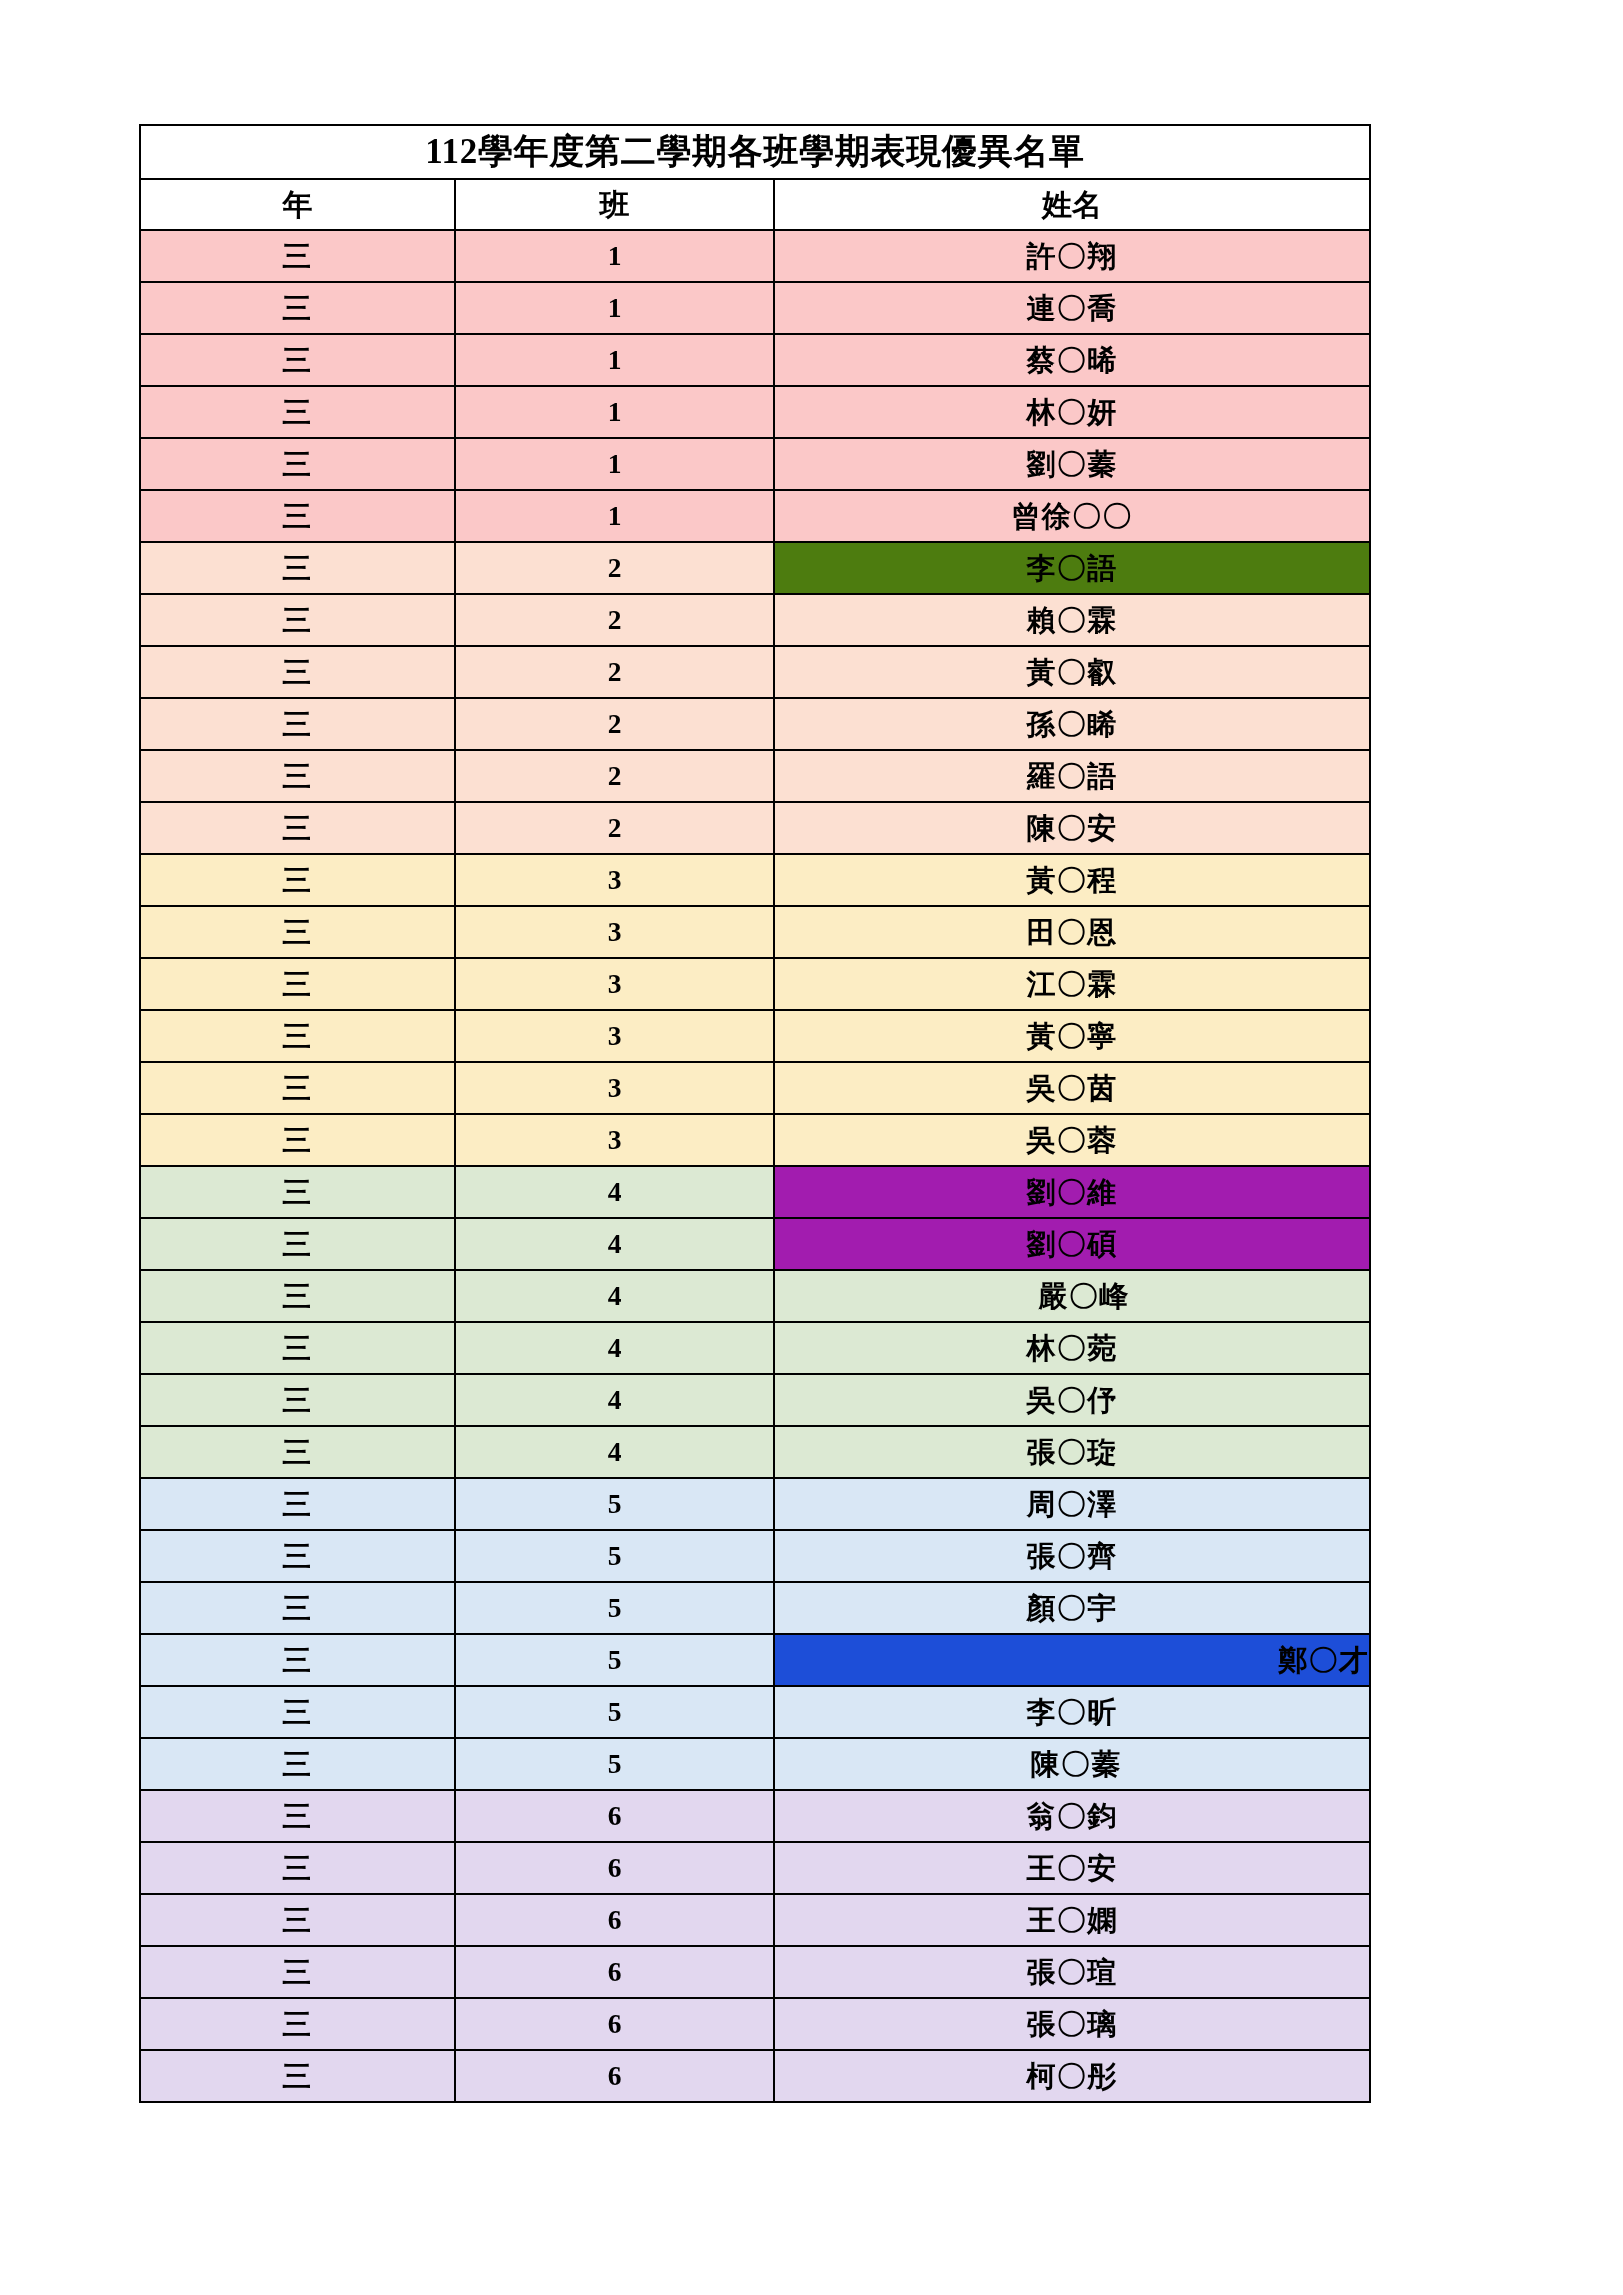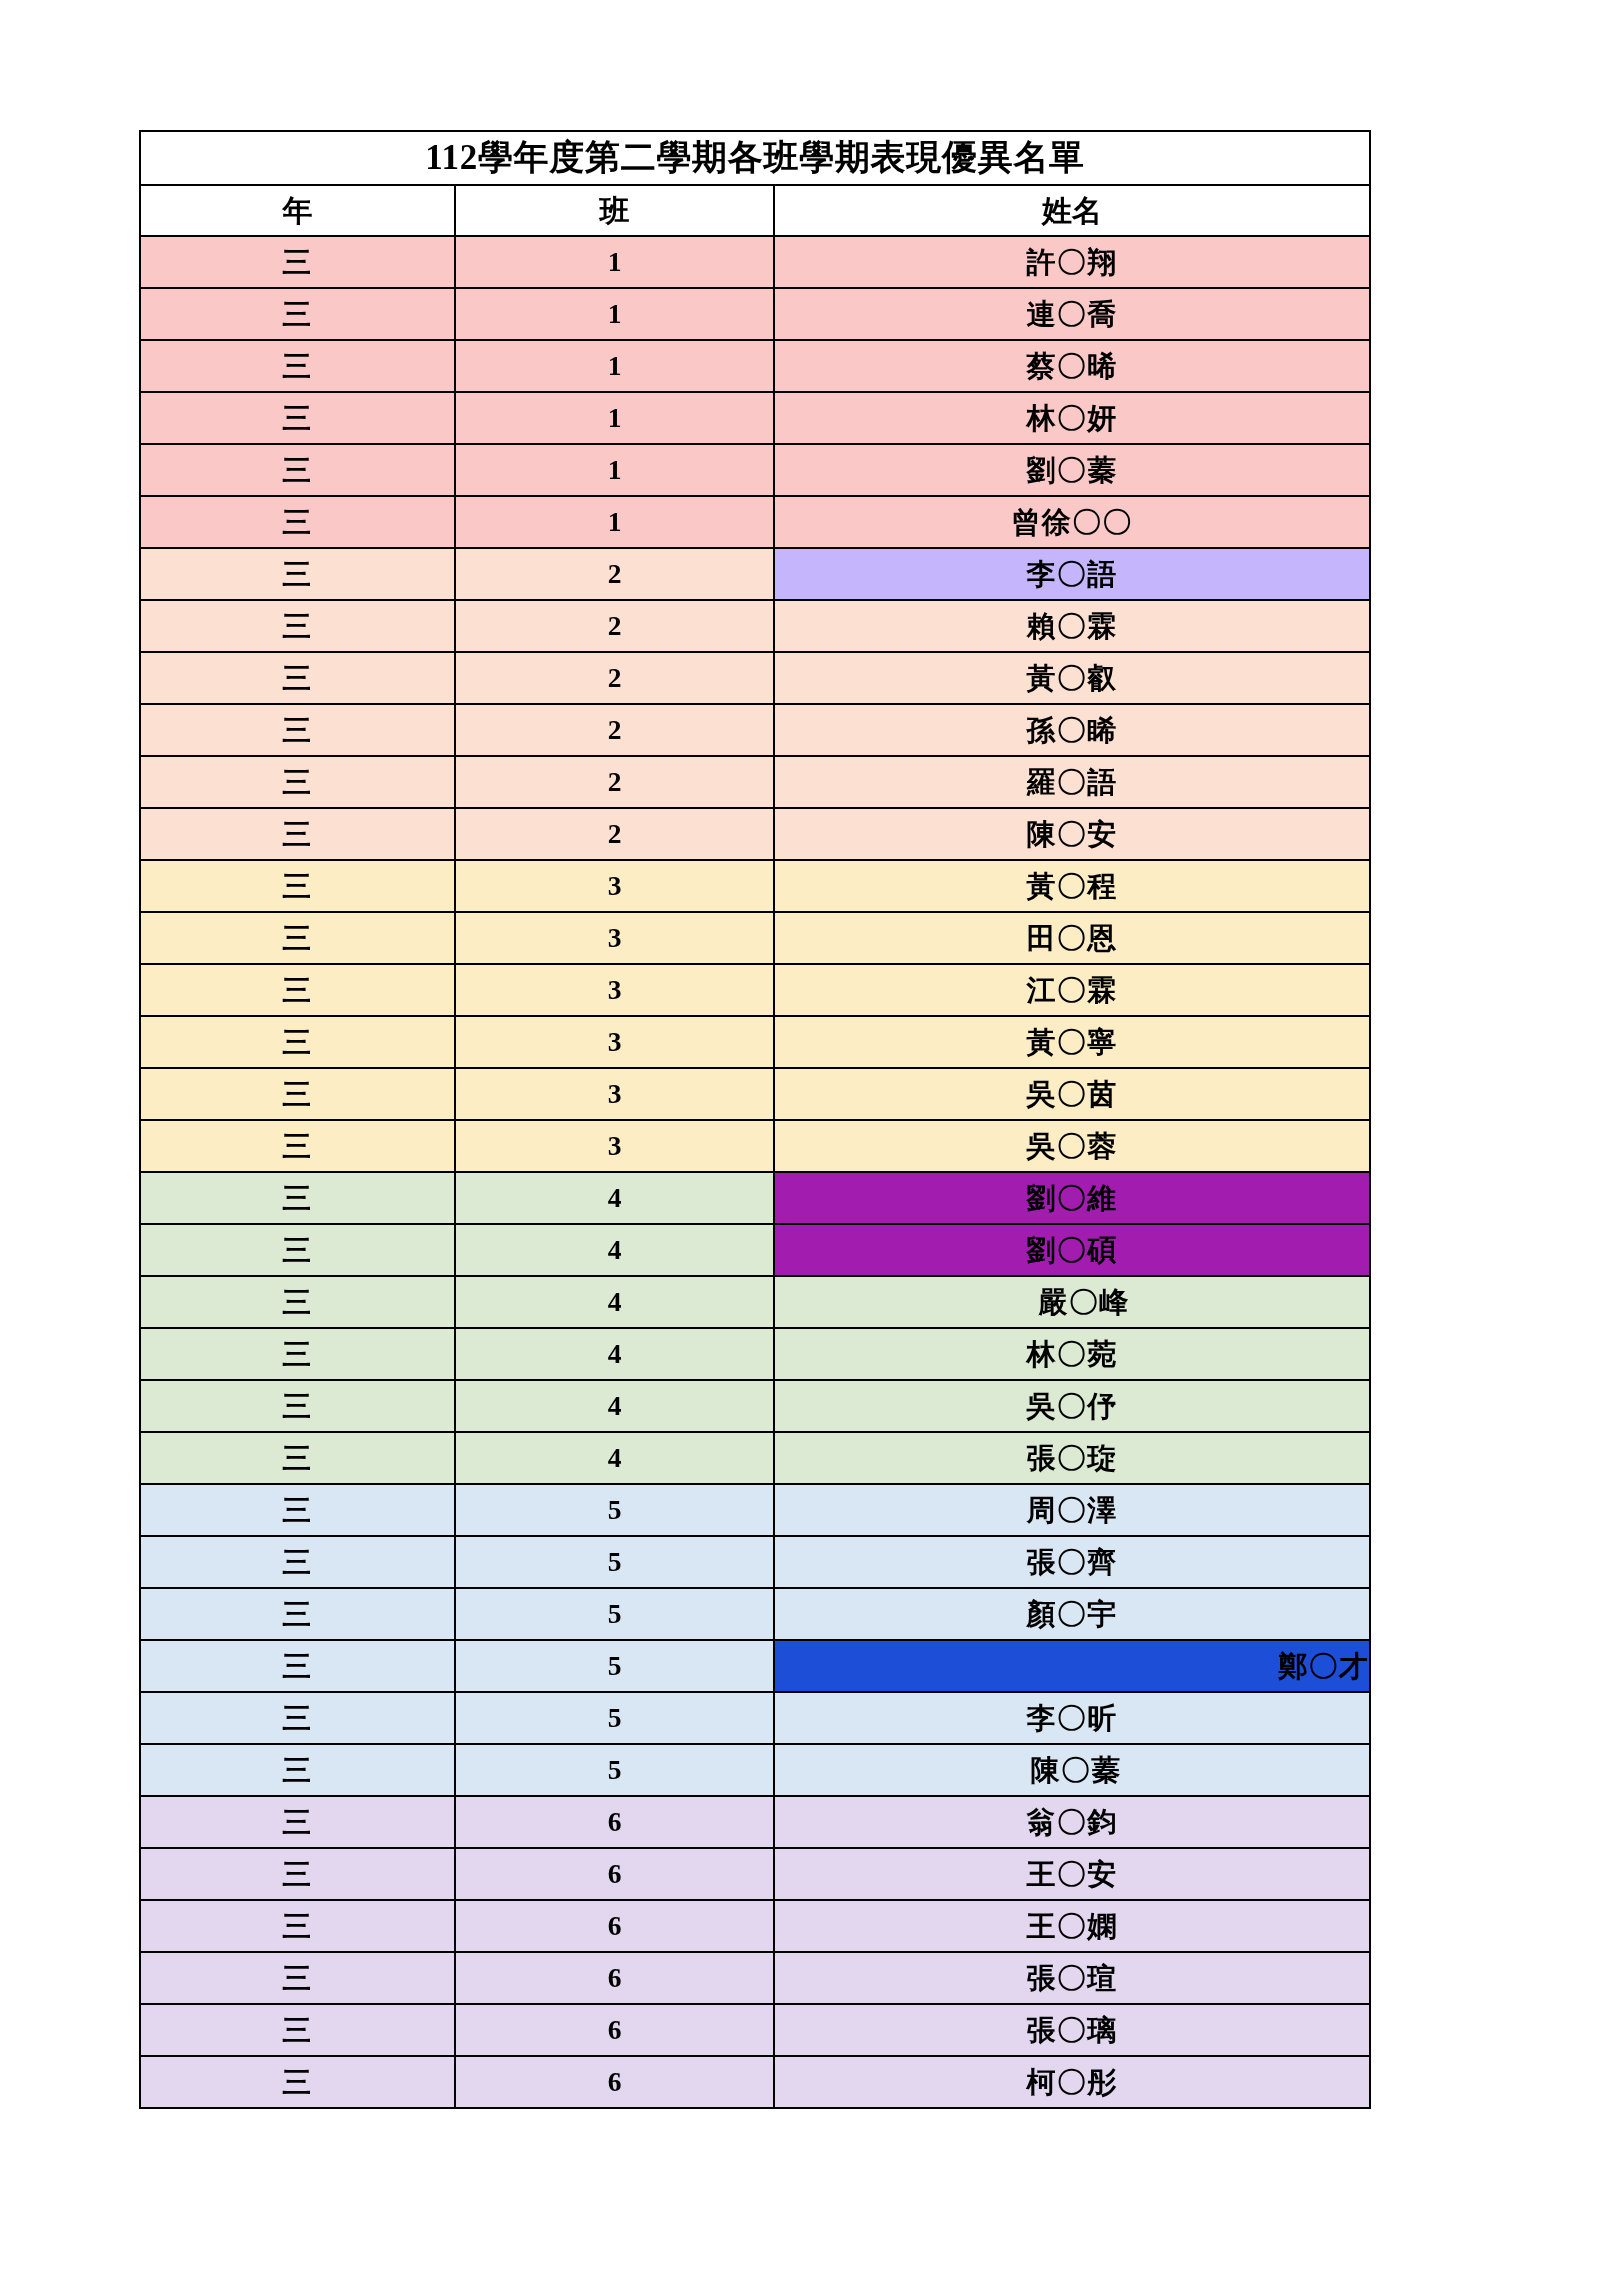--- a/index.html
+++ b/index.html
@@ -9,21 +9,21 @@
   }
   body {
     width: 1623px;
     height: 2295px;
     font-family: "Liberation Serif", "DejaVu Serif", serif;
     -webkit-font-smoothing: antialiased;
   }
   #sheet {
     position: absolute;
     left: 139px;
-    top: 130px;
+    top: 124px;
     width: 1036px;
   }
   table.roster {
     border-collapse: collapse;
     table-layout: fixed;
     width: 1230px;
   }
   table.roster col.c-year  { width: 315px; }
   table.roster col.c-class { width: 319px; }
   table.roster col.c-name  { width: 596px; }
@@ -108,21 +108,21 @@
           <td class="data-cell" style="background: rgb(251, 200, 200);">劉〇蓁</td>
         </tr>
         <tr>
           <td class="data-cell" style="background: rgb(251, 200, 200);">三</td>
           <td class="data-cell num-cell" style="background: rgb(251, 200, 200);">1</td>
           <td class="data-cell" style="background: rgb(251, 200, 200);">曾徐〇〇</td>
         </tr>
         <tr>
           <td class="data-cell" style="background: rgb(252, 224, 210);">三</td>
           <td class="data-cell num-cell" style="background: rgb(252, 224, 210);">2</td>
-          <td class="data-cell" style="background: #c4b5fd;">李〇語</td>
+          <td class="data-cell" style="background: #4d7c0f;">李〇語</td>
         </tr>
         <tr>
           <td class="data-cell" style="background: rgb(252, 224, 210);">三</td>
           <td class="data-cell num-cell" style="background: rgb(252, 224, 210);">2</td>
           <td class="data-cell" style="background: rgb(252, 224, 210);">賴〇霖</td>
         </tr>
         <tr>
           <td class="data-cell" style="background: rgb(252, 224, 210);">三</td>
           <td class="data-cell num-cell" style="background: rgb(252, 224, 210);">2</td>
           <td class="data-cell" style="background: rgb(252, 224, 210);">黃〇叡</td>

